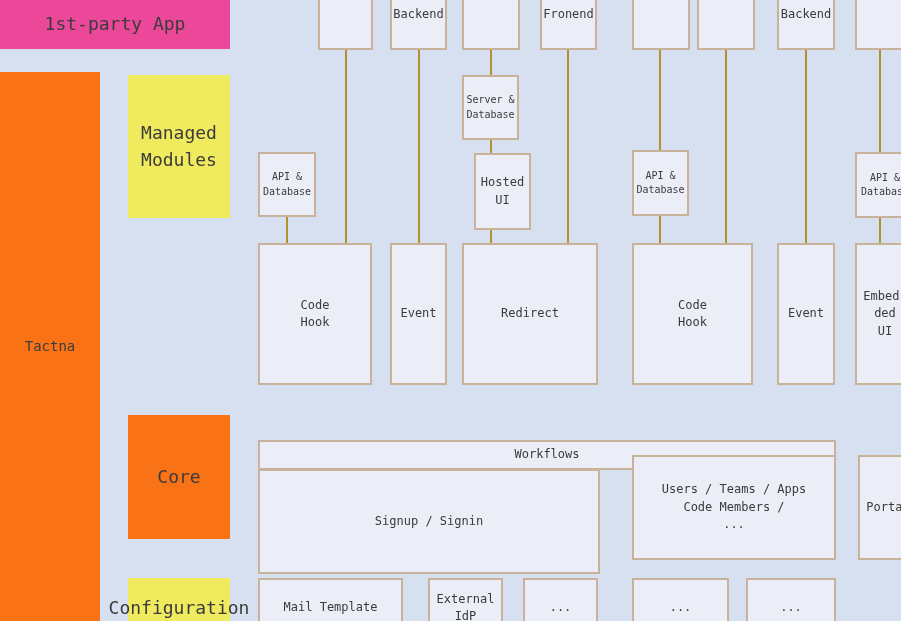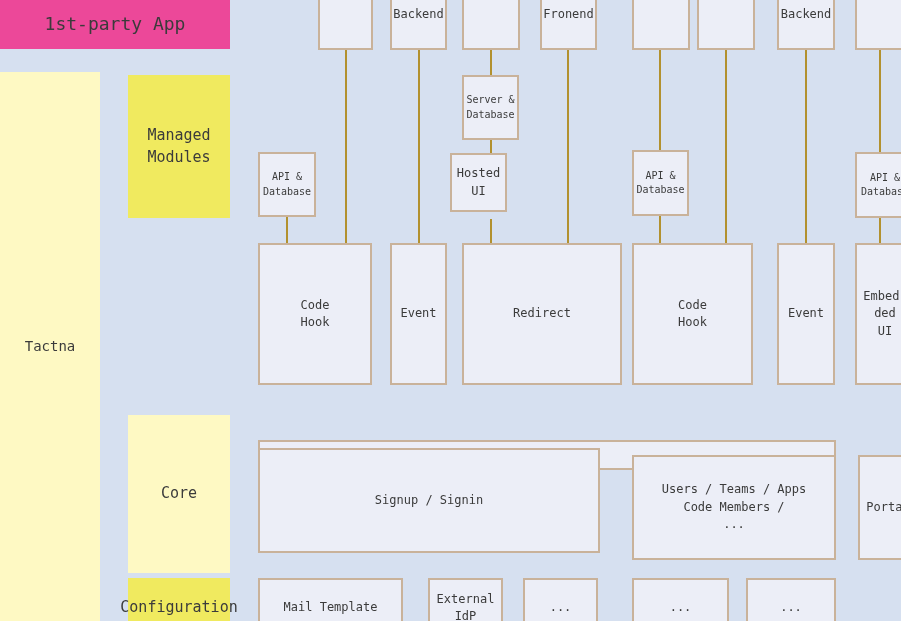--- a/index.html
+++ b/index.html
@@ -18,41 +18,41 @@
     white-space:pre-line;
     line-height:1.45;
     box-sizing:border-box;
     font-size:12px;
   }
   .node{
     background:#eceef7;
     border:2px solid #c9b29a;
   }
   .green{background:#ec4899;font-size:18px;}
-  .cyan{background:#fef9c3;font-size:14px;}
+  .cyan{background:#f97316;font-size:14px;}
   .yellow{background:#f0ea5f;font-size:13px;}
-  .rowlabel{font-size:15px;}
+  .rowlabel{font-size:18px;}
   .small{font-size:10px;}
   .vline{
     position:absolute;width:2px;background:#b2912f;
   }
 </style>
 </head>
 <body>
 
 <div class="canvas">
 
   <div class="blk green" style="left:0;top:0;width:230px;height:49px">1st-party App</div>
 
   <div class="blk cyan" style="left:0;top:72px;width:100px;height:549px">Tactna</div>
 
   <div class="blk yellow rowlabel" style="left:128px;top:75px;width:102px;height:143px">Managed Modules</div>
 
 
-  <div class="blk cyan rowlabel" style="left:128px;top:415px;width:102px;height:158px">Core</div>
+  <div class="blk cyan rowlabel" style="left:128px;top:415px;width:102px;height:124px">Core</div>
 
   <div class="blk yellow rowlabel" style="left:128px;top:578px;width:102px;height:60px">Configuration</div>
 
   <div class="vline" style="left:286px;top:217px;height:26px"></div>
   <div class="vline" style="left:345px;top:50px;height:193px"></div>
   <div class="vline" style="left:418px;top:50px;height:193px"></div>
   <div class="vline" style="left:490px;top:50px;height:25px"></div>
   <div class="vline" style="left:490px;top:140px;height:13px"></div>
   <div class="vline" style="left:490px;top:219px;height:24px"></div>
   <div class="vline" style="left:567px;top:50px;height:193px"></div>
@@ -69,40 +69,40 @@
   <div class="blk node" style="left:540px;top:-20px;width:57px;height:70px">Fronend</div>
   <div class="blk node" style="left:632px;top:-20px;width:58px;height:70px"></div>
   <div class="blk node" style="left:697px;top:-20px;width:58px;height:70px"></div>
   <div class="blk node" style="left:777px;top:-20px;width:58px;height:70px">Backend</div>
   <div class="blk node" style="left:855px;top:-20px;width:60px;height:70px"></div>
 
   <div class="blk node small" style="left:258px;top:152px;width:58px;height:65px">API &amp;
 Database</div>
   <div class="blk node small" style="left:462px;top:75px;width:57px;height:65px">Server &amp;
 Database</div>
-  <div class="blk node" style="left:450px;top:153px;width:57px;height:59px">Hosted
+  <div class="blk node" style="left:474px;top:153px;width:57px;height:77px">Hosted
 UI</div>
   <div class="blk node small" style="left:632px;top:150px;width:57px;height:66px">API &amp;
 Database</div>
   <div class="blk node small" style="left:855px;top:152px;width:60px;height:66px">API &amp;
 Database</div>
 
   <div class="blk node" style="left:258px;top:243px;width:114px;height:142px">Code
 Hook</div>
   <div class="blk node" style="left:390px;top:243px;width:57px;height:142px">Event</div>
-  <div class="blk node" style="left:462px;top:243px;width:160px;height:142px">Redirect</div>
+  <div class="blk node" style="left:462px;top:243px;width:136px;height:142px">Redirect</div>
   <div class="blk node" style="left:632px;top:243px;width:121px;height:142px">Code
 Hook</div>
   <div class="blk node" style="left:777px;top:243px;width:58px;height:142px">Event</div>
   <div class="blk node" style="left:855px;top:243px;width:60px;height:142px">Embed-
 ded
 UI</div>
 
   <div class="blk node" style="left:258px;top:440px;width:578px;height:30px">Workflows</div>
-  <div class="blk node" style="left:258px;top:448px;width:342px;height:105px">Signup / Signin</div>
+  <div class="blk node" style="left:258px;top:469px;width:342px;height:105px">Signup / Signin</div>
   <div class="blk node" style="left:632px;top:455px;width:204px;height:105px">Users / Teams / Apps
 Code Members /
 ...</div>
   <div class="blk node" style="left:858px;top:455px;width:60px;height:105px">Portal</div>
 
   <div class="blk node" style="left:258px;top:578px;width:145px;height:60px">Mail Template</div>
   <div class="blk node" style="left:428px;top:578px;width:75px;height:60px">External
 IdP</div>
   <div class="blk node" style="left:523px;top:578px;width:75px;height:60px">...</div>
   <div class="blk node" style="left:632px;top:578px;width:97px;height:60px">...</div>

